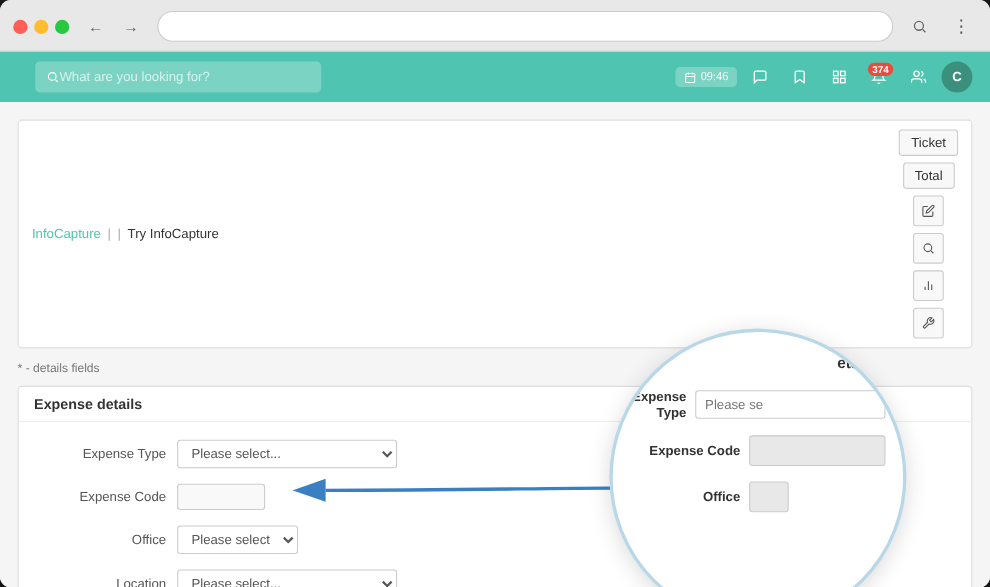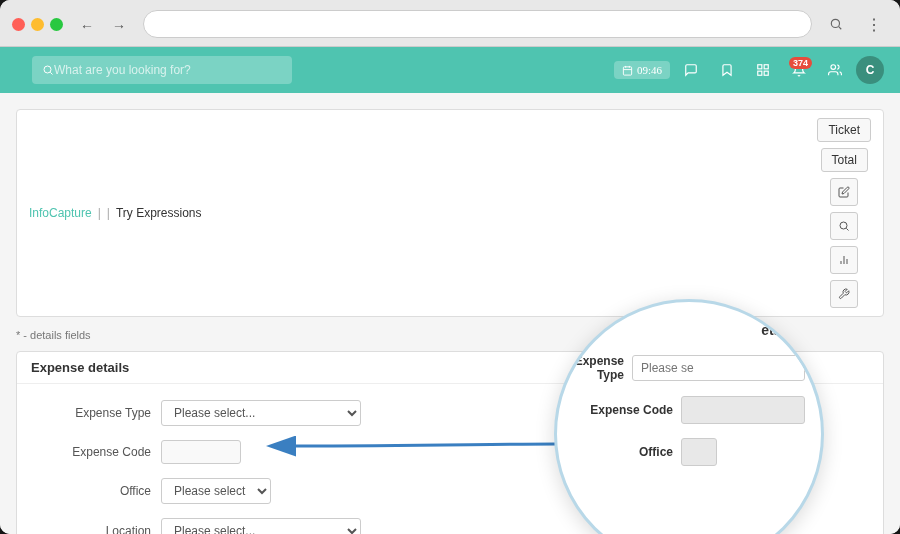--- a/index.html
+++ b/index.html
@@ -438,21 +438,21 @@
     </div>
 
     <div class="content-area">
       <div class="content-wrapper">
 
         <div class="toolbar-row">
           <div class="breadcrumb">
             <span class="breadcrumb-link">InfoCapture</span>
             <span class="breadcrumb-sep">|</span>
             <span class="breadcrumb-sep">|</span>
-            <span class="breadcrumb-current">Try Expressions</span>
+            <span class="breadcrumb-current">Try InfoCapture</span>
           </div>
           <div class="toolbar-buttons">
             <button class="tb-btn">Ticket</button>
             <button class="tb-btn">Total</button>
             <button class="tb-icon-btn">
               <svg width="12" height="12" viewBox="0 0 24 24" fill="none" stroke="#555" stroke-width="2">
                 <path d="M11 4H4a2 2 0 0 0-2 2v14a2 2 0 0 0 2 2h14a2 2 0 0 0 2-2v-7"></path>
                 <path d="M18.5 2.5a2.121 2.121 0 0 1 3 3L12 15l-4 1 1-4 9.5-9.5z"></path>
               </svg>
             </button>

